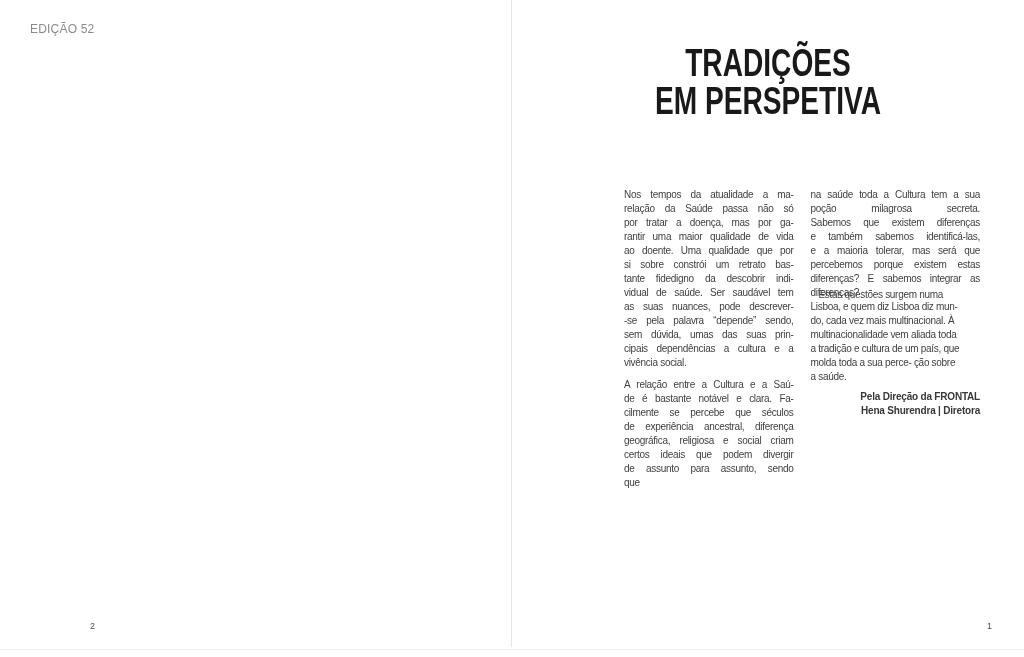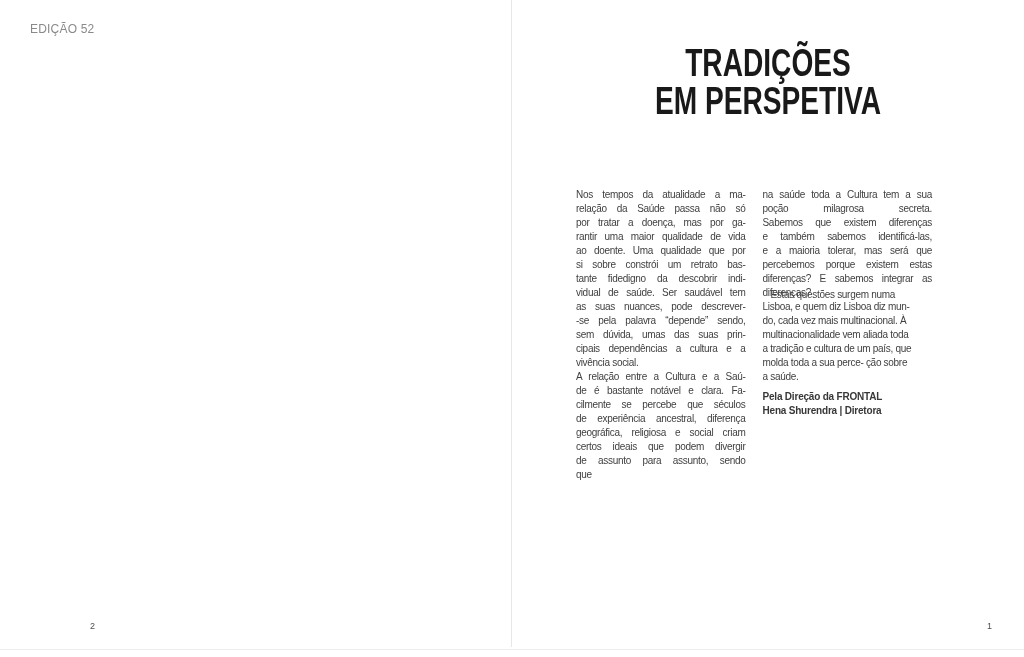--- a/index.html
+++ b/index.html
@@ -8,29 +8,29 @@
     font-family:"Liberation Sans",sans-serif;overflow:hidden;
   }
   #gutter{position:absolute;left:511px;top:0;width:1px;height:647px;background:#e7e7e7;}
   #bottom-rule{position:absolute;left:0;top:649px;width:1024px;height:1px;background:#ededed;}
   #edition{position:absolute;left:30px;top:22px;font-size:12px;letter-spacing:.2px;color:#8a8a8a;}
   #title{
     position:absolute;left:512px;top:44px;width:512px;text-align:center;
     color:#191919;font-weight:700;font-size:38px;line-height:38px;
     transform:scaleX(.74);transform-origin:50% 0;letter-spacing:0;
   }
-  #article{position:absolute;left:576px;top:188px;width:356px;display:flex;gap:17px;}
+  #article{position:absolute;left:624px;top:188px;width:356px;display:flex;gap:17px;}
   .col{width:174px;color:#3f3f3f;font-size:10px;line-height:14px;letter-spacing:-.3px;}
   .para{margin:0;}
-  .para.gap{}
+  .para.gap{margin-top:8px;}
   .line{min-height:14px;}
   .jline{text-align:justify;text-align-last:justify;}
   .overlapline{position:relative;}
   .overlapline .oover{position:absolute;left:8px;top:2px;white-space:nowrap;}
-  #signature{margin-top:6px;font-weight:700;color:#383838;font-size:10px;line-height:14px;letter-spacing:-.2px;}
+  #signature{margin-top:6px;text-align:right;font-weight:700;color:#383838;font-size:10px;line-height:14px;letter-spacing:-.2px;}
   .pagenum{position:absolute;font-size:9px;color:#4f4f4f;}
   #pagenum-left{left:90px;top:621px;}
   #pagenum-right{left:987px;top:621px;}
 </style>
 </head>
 <body>
 
 <div id="spread">
   <div id="gutter"></div>
   <div id="bottom-rule"></div>

